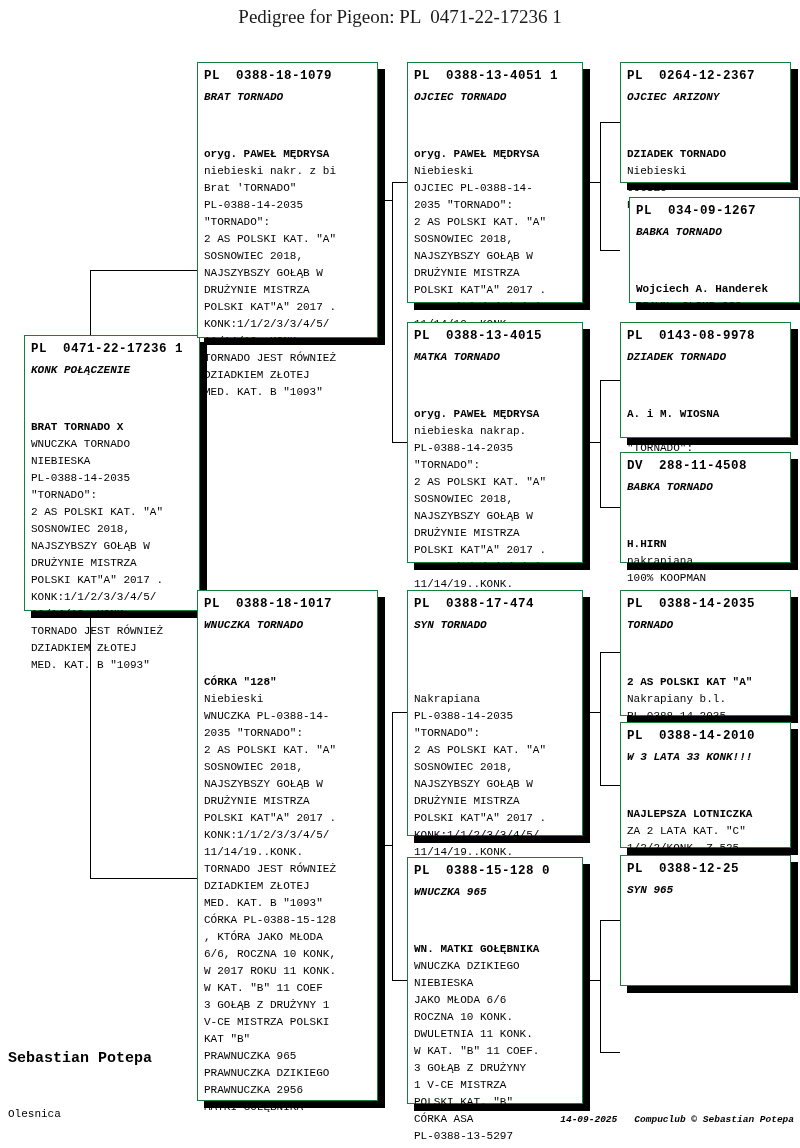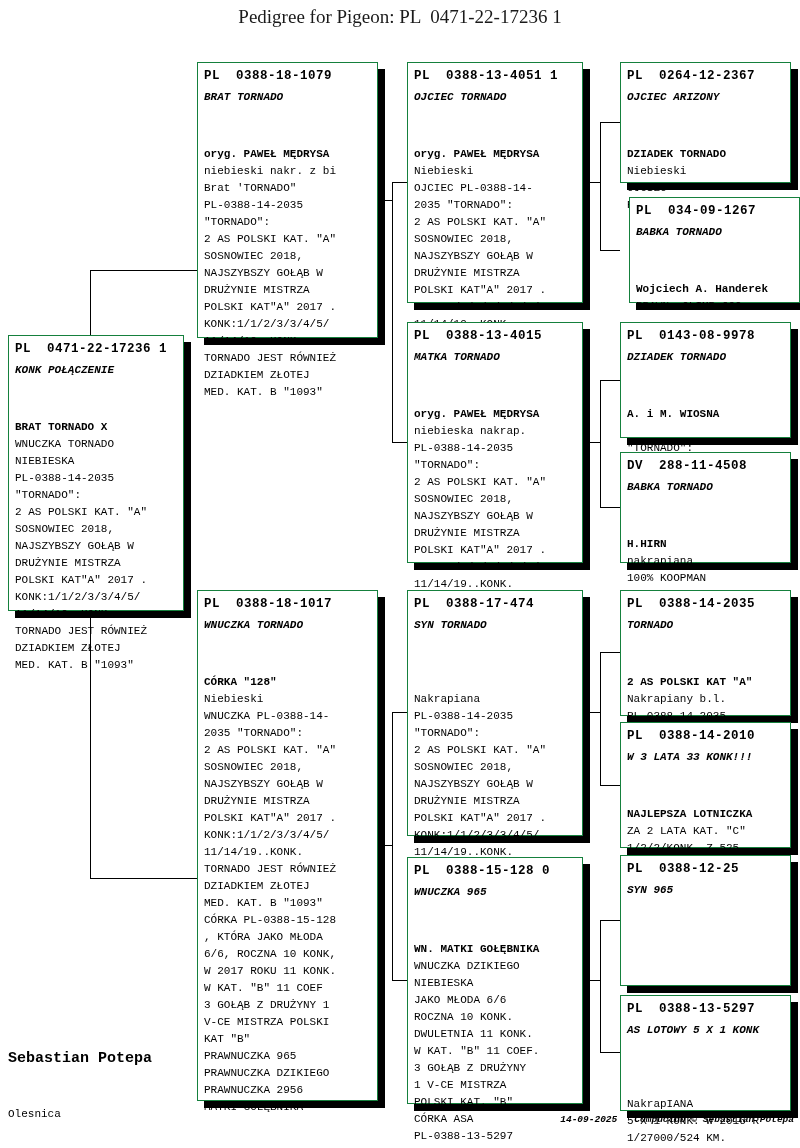--- a/index.html
+++ b/index.html
@@ -36,21 +36,21 @@
     font-size:9.5px; font-style:italic; font-weight:bold; white-space:pre;
   }
 </style>
 </head>
 <body>
 
 <div id="page">
 
   <div id="title">Pedigree for Pigeon: PL  0471-22-17236 1</div>
 
-  <div class="box" style="left:8px;top:335px;width:176px;height:276px">
+  <div class="box" style="left:24px;top:335px;width:176px;height:276px">
     <div class="ring">PL  0471-22-17236 1</div>
     <div class="bname">KONK POŁĄCZENIE</div>
     <div class="bsub">BRAT TORNADO X</div>
     <div class="bbody">WNUCZKA TORNADO
 NIEBIESKA
 PL-0388-14-2035
 "TORNADO":
 2 AS POLSKI KAT. "A"
 SOSNOWIEC 2018,
 NAJSZYBSZY GOŁĄB W
@@ -220,28 +220,20 @@
     <div class="bsub">NAJLEPSZA LOTNICZKA</div>
     <div class="bbody">ZA 2 LATA KAT. "C"
 1/2/2/KONK. Z 525
 KM!!!!!! COEF 24</div>
   </div>
   <div class="box" style="left:620px;top:855px;width:171px;height:131px">
     <div class="ring">PL  0388-12-25</div>
     <div class="bname">SYN 965</div>
     <div class="bsub"></div>
   </div>
-  <div class="box" style="left:620px;top:995px;width:171px;height:116px">
-    <div class="ring">PL  0388-13-5297</div>
-    <div class="bname">AS LOTOWY 5 X 1 KONK</div>
-    <div class="bsub"></div>
-    <div class="bbody">NakrapIANA
-5 X 1 KONK. W 2016 R
-1/27000/524 KM.</div>
-  </div>
 
   <div>
 
     <div class="vl" style="left:90px;top:270px;height:65px"></div>
     <div class="hl" style="left:90px;top:270px;width:107px"></div>
     <div class="vl" style="left:90px;top:611px;height:267px"></div>
     <div class="hl" style="left:90px;top:878px;width:107px"></div>
 
     <div class="hl" style="left:378px;top:200px;width:15px"></div>
     <div class="vl" style="left:392px;top:182px;height:261px"></div>

